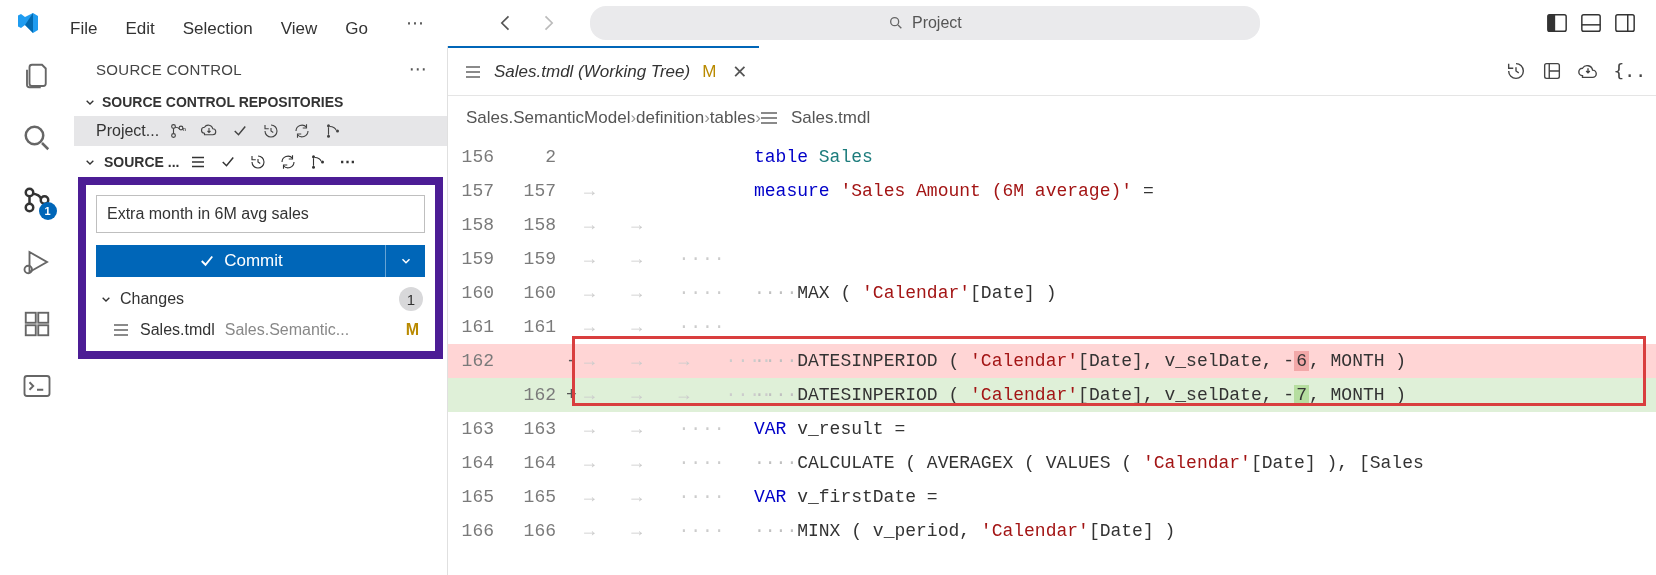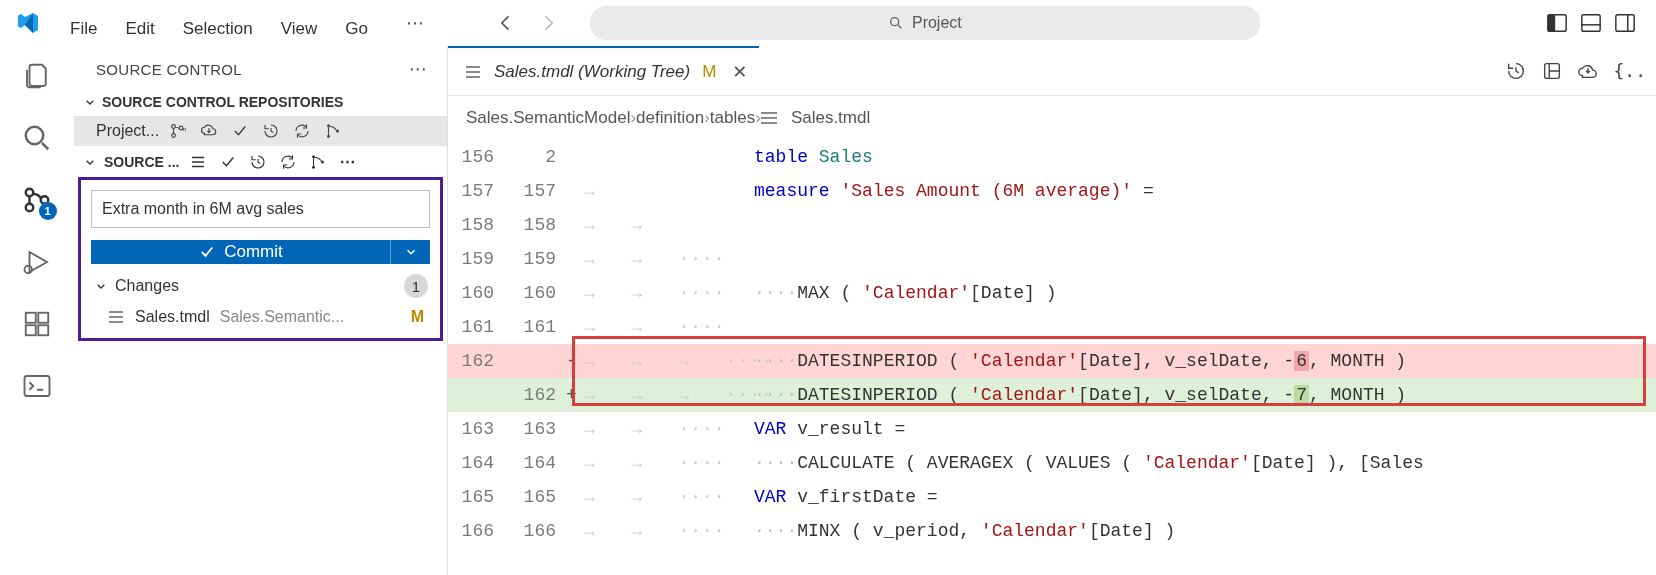--- a/index.html
+++ b/index.html
@@ -32,24 +32,24 @@
 .section-head svg { flex-shrink:0; }
 .repo-row { display:flex; align-items:center; padding:6px 8px 6px 22px; background:#e6e6e8; font-size:16px; color:#333; gap:10px;}
 .repo-row .name { flex:0 0 auto;}
 .repo-icons { display:flex; gap:13px; align-items:center; color:#444; }
 .repo-icons .ico { width:18px; height:18px; cursor:pointer;}
 .sc-section-row { display:flex; align-items:center; padding:6px 4px 6px 8px; gap:6px; font-weight:700; font-size:14px;}
 .sc-section-label { flex:0 0 auto;}
 .sc-section-icons { display:flex; gap:12px; align-items:center; margin-left:4px;}
 .sc-section-icons .ico { width:18px; height:18px; cursor:pointer; color:#333;}
 
-.highlight-box { border:3px solid #4c1d95; margin:0 4px 4px 4px; padding:10px 10px 8px 10px; }
+.highlight-box { border:8px solid #4c1d95; margin:0 4px 4px 4px; padding:10px 10px 8px 10px; }
 .commit-input { width:100%; border:1px solid #bfbfbf; padding:9px 10px; font-size:16px; color:#333; font-family:inherit; outline:none; }
 .commit-row { display:flex; margin-top:12px; }
-.commit-btn { flex:1; background:#0066b8; color:#fff; border:none; height:24px; font-size:17px; display:flex; align-items:center; justify-content:center; gap:8px; cursor:pointer; }
+.commit-btn { flex:1; background:#0066b8; color:#fff; border:none; height:32px; font-size:17px; display:flex; align-items:center; justify-content:center; gap:8px; cursor:pointer; }
 .commit-dd { width:40px; background:#0066b8; color:#fff; border:none; border-left:1px solid rgba(255,255,255,0.4); display:flex; align-items:center; justify-content:center; cursor:pointer;}
 .changes-row { display:flex; align-items:center; padding:10px 2px 6px 2px; gap:6px; font-size:16px;}
 .changes-label { flex:1; font-size:16px; color:#333;}
 .badge-count { background:#d8d8da; color:#333; border-radius:50%; width:24px; height:24px; display:flex; align-items:center; justify-content:center; font-size:15px;}
 .file-row { display:flex; align-items:center; padding:4px 2px 4px 18px; gap:6px; font-size:16px;}
 .file-row .fname { color:#333;}
 .file-row .fpath { color:#888; flex:1; overflow:hidden; text-overflow:ellipsis; white-space:nowrap; margin-left:4px; }
 .file-row .status-m { color:#b98a00; font-weight:600; padding-right:4px;}
 
 

